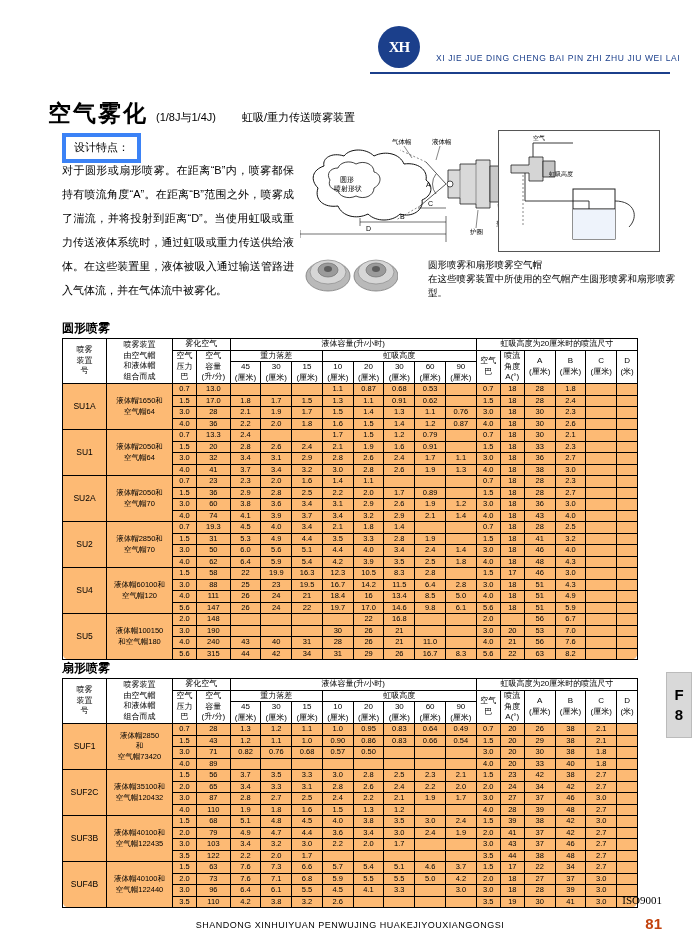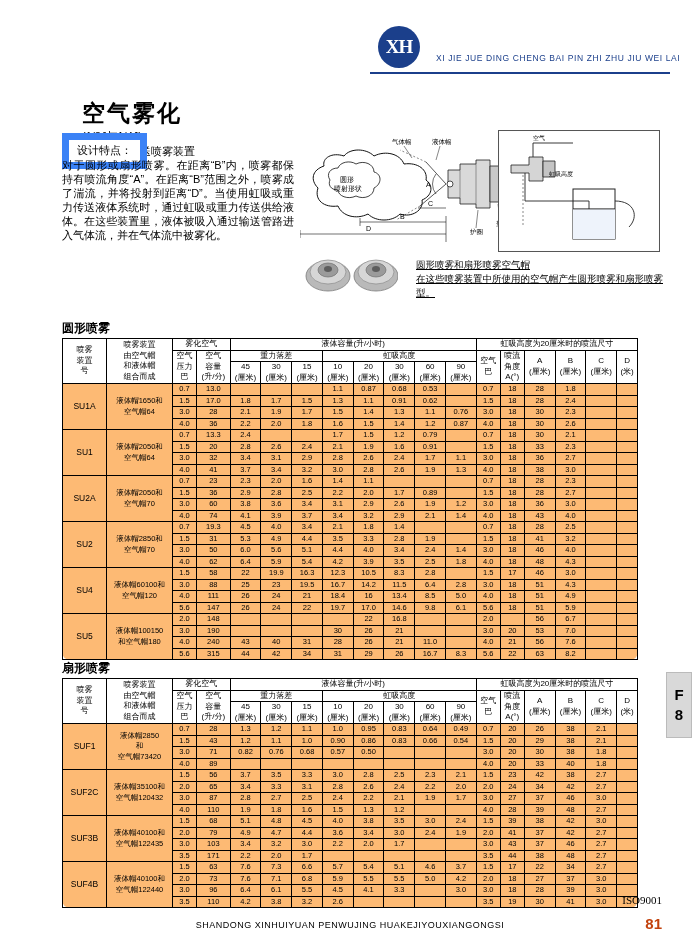--- a/index.html
+++ b/index.html
@@ -37,21 +37,21 @@
     left: 0; top: 0;
     width: 42px; height: 42px;
     border-radius: 50%;
     background: #1b3f8b;
     display: flex;
     align-items: center;
     justify-content: center;
   }
   .logo-text {
     color: #fff;
-    font-size: 19px;
+    font-size: 15px;
     font-weight: bold;
     letter-spacing: -1px;
     font-family: "Liberation Serif", serif;
     text-align: center;
   }
   .slogan-cn {
     position: absolute;
     left: 436px; top: 28px;
     font-size: 17px;
     font-weight: bold;
@@ -71,25 +71,24 @@
   .header-rule {
     position: absolute;
     left: 370px; top: 72px;
     width: 300px; height: 2px;
     background: #1b3f8b;
   }
 
   
   .title-row {
     position: absolute;
-    left: 56px; top: 98px;
+    left: 48px; top: 98px;
     width: 600px;
     display: flex;
     align-items: baseline;
-    flex-direction: column;
   }
   .title-main {
     font-size: 23px;
     font-weight: bold;
     color: #000;
     letter-spacing: 2px;
   }
   .title-sub {
     font-size: 11px;
     color: #000;
@@ -98,57 +97,56 @@
   .title-sub2 {
     font-size: 11px;
     color: #000;
     margin-left: 26px;
   }
 
   
   .feature-label {
     position: absolute;
     left: 62px; top: 133px;
-    border: 7px solid #3b82f6;
+    border: 4px solid #3b82f6;
     padding: 3px 8px 4px 8px;
     font-size: 11px;
     color: #000;
     background: #fff;
   }
   .feature-text {
     position: absolute;
     left: 62px; top: 158px;
     width: 232px;
     font-size: 11px;
-    line-height: 14px;
+    line-height: 24px;
     color: #000;
     text-align: justify;
   }
 
   
   .illus {
     position: absolute;
     left: 300px; top: 130px;
     width: 360px; height: 180px;
   }
   .illus-box {
     position: absolute;
     left: 198px; top: 0px;
     width: 162px; height: 122px;
     border: 1px solid #555;
     background: #fdfdfd;
   }
   .nozzle-note {
     position: absolute;
-    left: 416px; top: 258px;
+    left: 428px; top: 258px;
     width: 256px;
     font-size: 9.5px;
     line-height: 14px;
     color: #000;
-    text-decoration: underline;
   }
 
   
   .sec-head {
     position: absolute;
     font-size: 12px;
     font-weight: bold;
     color: #000;
   }
 
@@ -1050,21 +1048,21 @@
           <td class="num"></td>
           <td class="num">3.0</td>
           <td class="num">43</td>
           <td class="num">37</td>
           <td class="num">46</td>
           <td class="num">2.7</td>
           <td class="num"></td>
         </tr>
         <tr class="rowh">
           <td class="num">3.5</td>
-          <td class="num">171</td>
+          <td class="num">122</td>
           <td class="num">2.2</td>
           <td class="num">2.0</td>
           <td class="num">1.7</td>
           <td class="num"></td>
           <td class="num"></td>
           <td class="num"></td>
           <td class="num"></td>
           <td class="num"></td>
           <td class="num">3.5</td>
           <td class="num">44</td>

